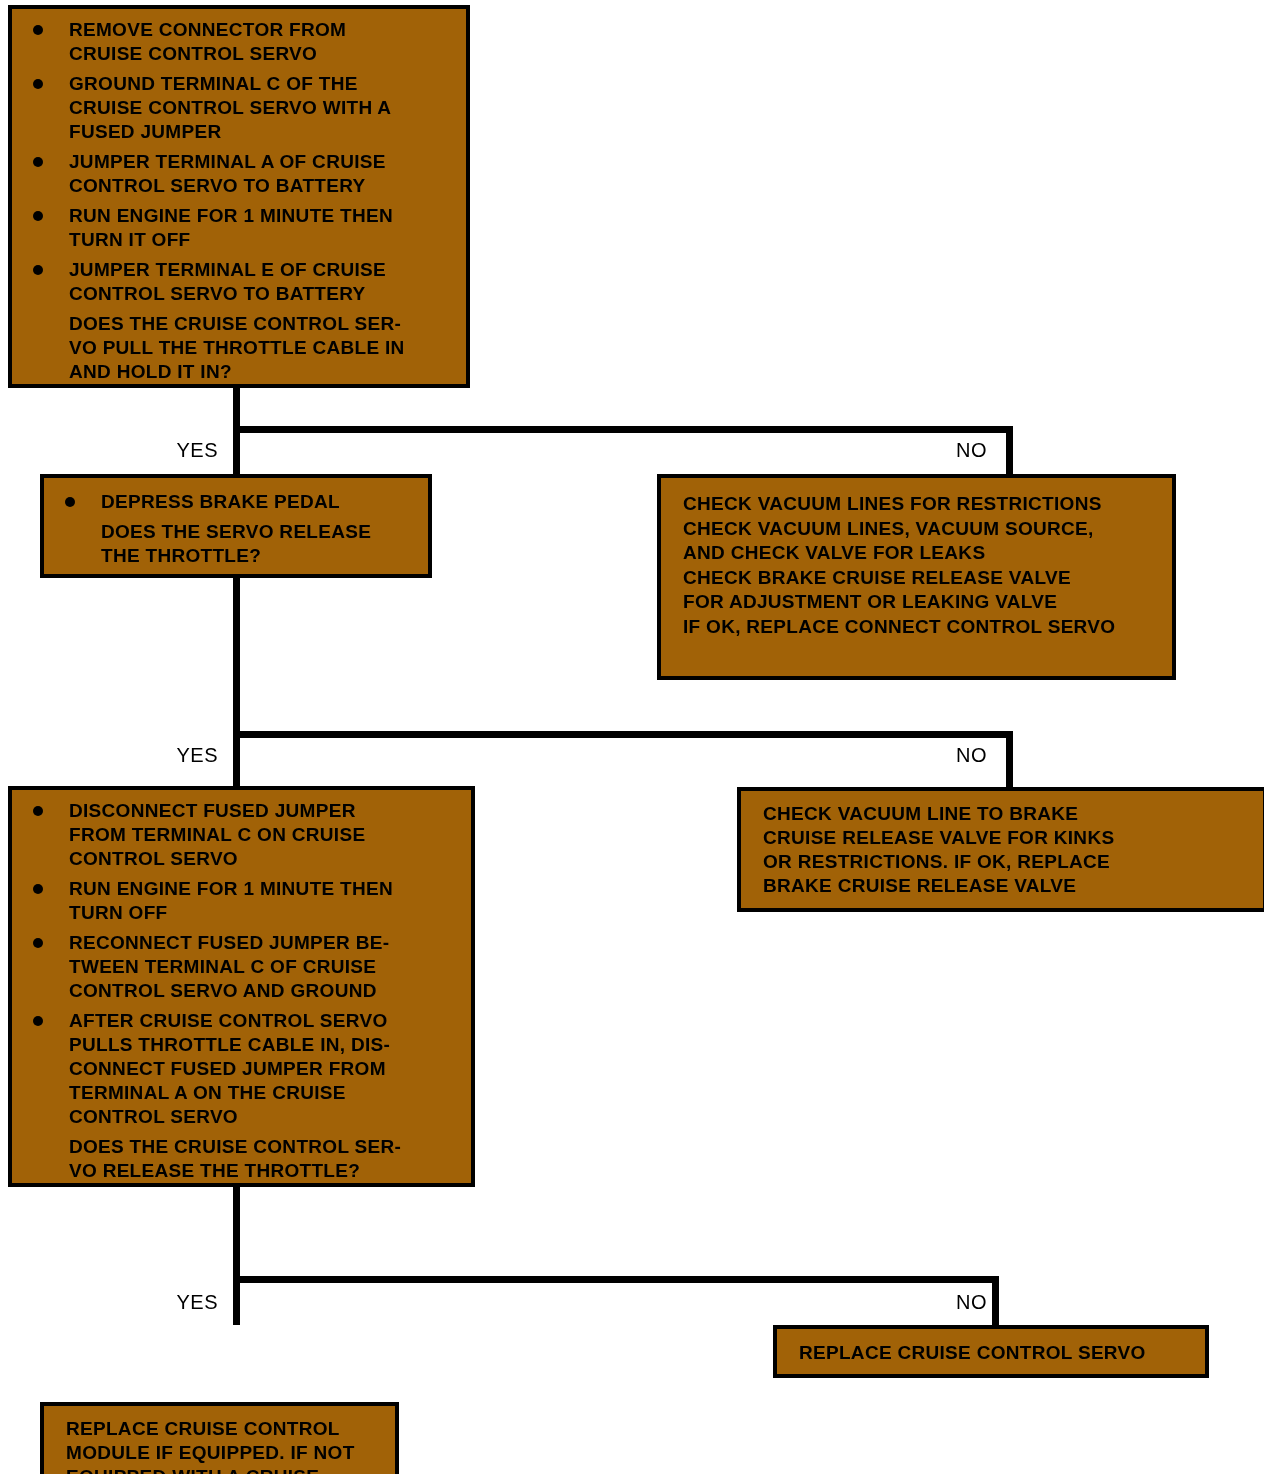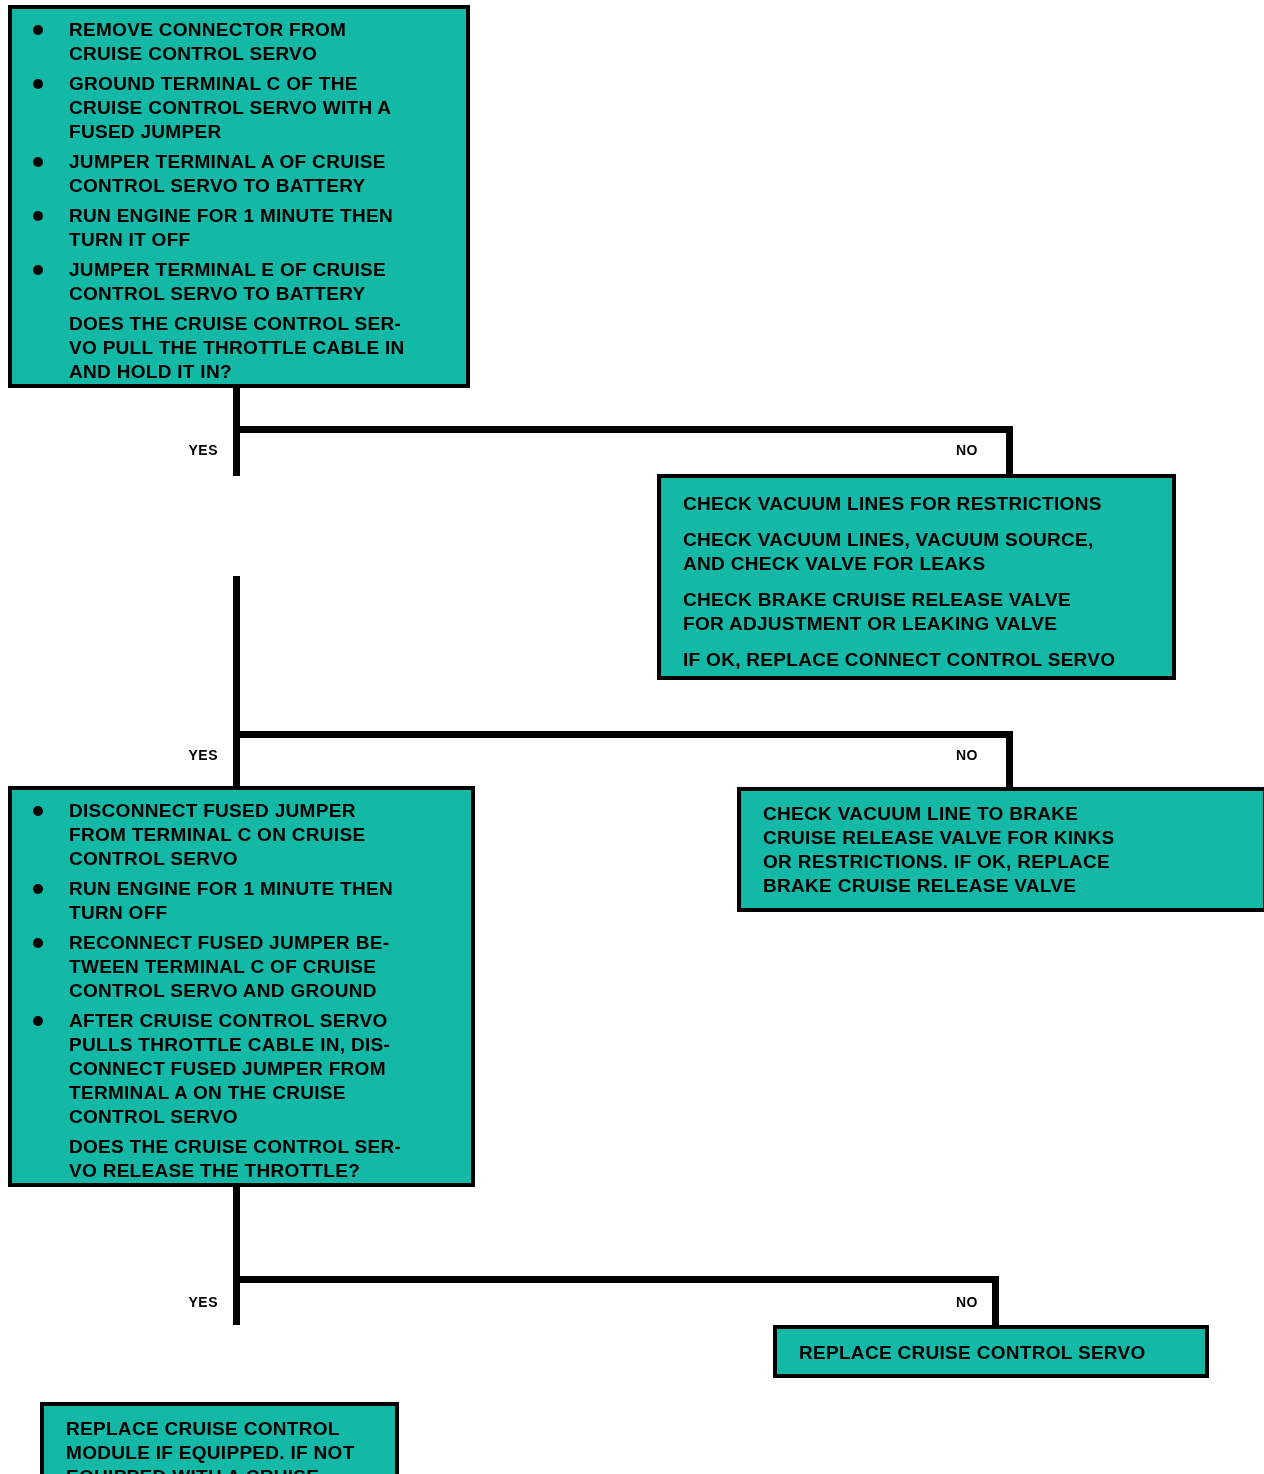--- a/index.html
+++ b/index.html
@@ -8,26 +8,26 @@
     width:1264px;height:1474px;
     background:#ffffff;
     font-family:"Liberation Sans","DejaVu Sans",sans-serif;
     color:#000;
     overflow:hidden;
   }
   .box{
     position:absolute;
     box-sizing:border-box;
     border:4px solid #000;
-    background:#14b8a6;
+    background:#a16207;
     overflow:hidden;
   }
   .box .item{position:relative;}
   .box .item + .item{margin-top:6px;}
-  .box.flush .item + .item{margin-top:12px;}
+  .box.flush .item + .item{margin-top:1px;}
   .box.indent{padding:9px 8px 8px 0;}
   .box.indent .item{padding-left:57px;}
   .box.flush{padding:12px 10px 10px 22px;}
   .box.pad-lg{padding-top:14px;}
   .text{
     display:block;
     white-space:pre-line;
     font-size:19px;
     line-height:24px;
     font-weight:700;
@@ -36,23 +36,23 @@
   .bullet{
     position:absolute;
     left:21px;top:7px;
     width:10px;height:10px;
     border-radius:50%;
     background:#000;
   }
   .line{position:absolute;background:#000;}
   .branch-label{
     position:absolute;
-    font-size:14px;
+    font-size:20px;
     line-height:22px;
-    font-weight:700;
+    font-weight:400;
     letter-spacing:0.5px;
   }
   .branch-label.right-align{text-align:right;}
 </style>
 </head>
 <body>
 
 <div id="canvas">
 
   <div class="line" style="left:233px;top:386px;width:7px;height:90px;"></div>
@@ -101,20 +101,30 @@
       <span class="text">JUMPER TERMINAL E OF CRUISE
 CONTROL SERVO TO BATTERY</span>
     </div>
     <div class="item">
       <span class="text">DOES THE CRUISE CONTROL SER-
 VO PULL THE THROTTLE CABLE IN
 AND HOLD IT IN?</span>
     </div>
   </div>
 
+  <div class="box indent" style="left:40px;top:474px;width:392px;height:104px;padding-top:12px;">
+    <div class="item">
+      <span class="bullet"></span>
+      <span class="text">DEPRESS BRAKE PEDAL</span>
+    </div>
+    <div class="item">
+      <span class="text">DOES THE SERVO RELEASE
+THE THROTTLE?</span>
+    </div>
+  </div>
 
   <div class="box flush pad-lg" style="left:657px;top:474px;width:519px;height:206px;">
     <div class="item">
       <span class="text">CHECK VACUUM LINES FOR RESTRICTIONS</span>
     </div>
     <div class="item">
       <span class="text">CHECK VACUUM LINES, VACUUM SOURCE,
 AND CHECK VALVE FOR LEAKS</span>
     </div>
     <div class="item">

